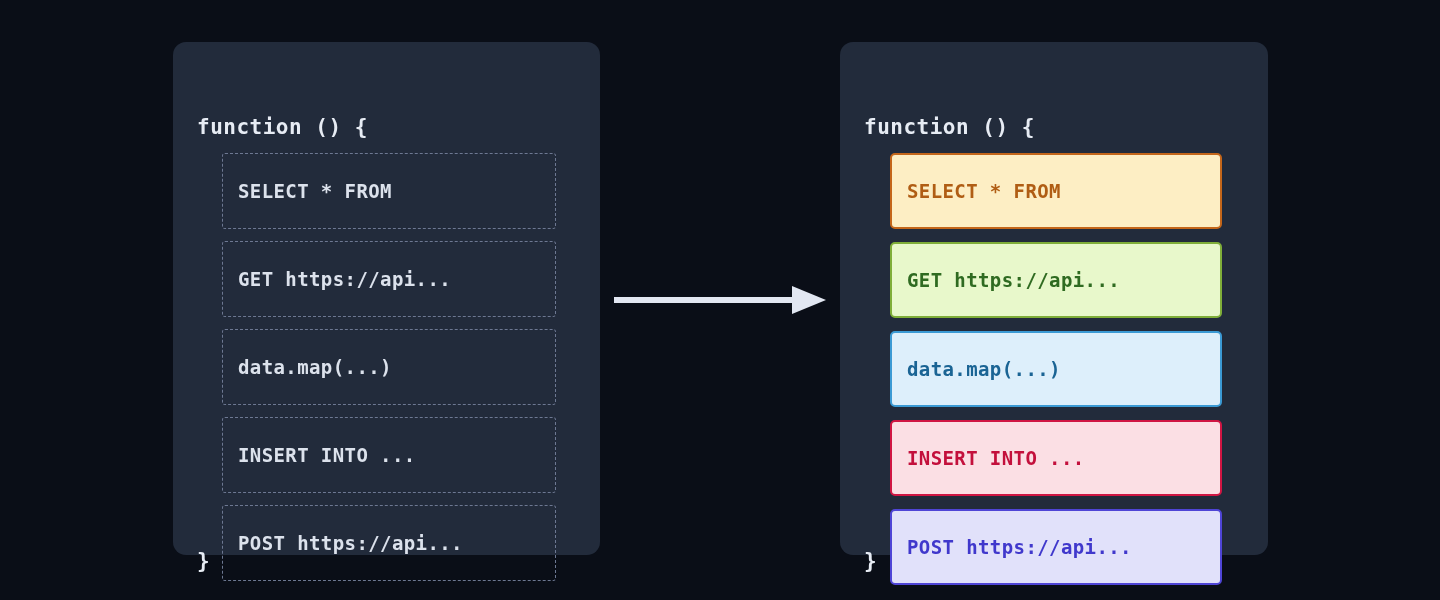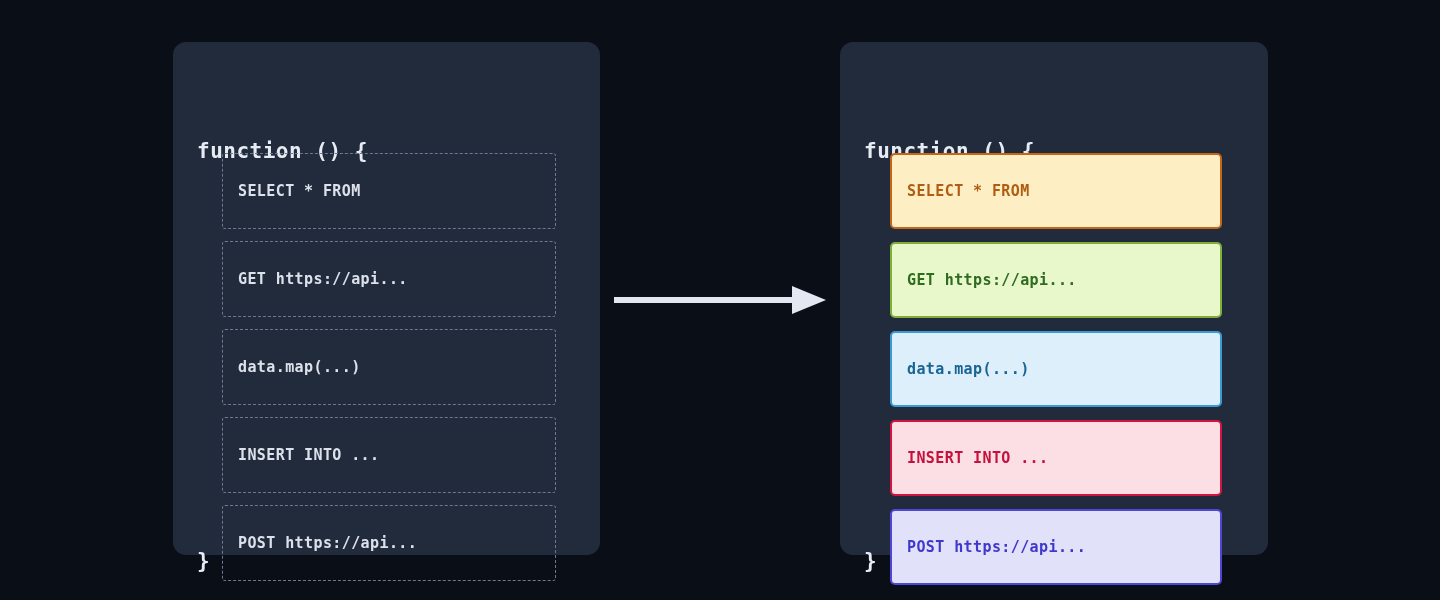--- a/index.html
+++ b/index.html
@@ -46,21 +46,20 @@
     color: #e7ecf4;
     font-size: 21px;
     font-weight: bold;
     letter-spacing: 0.5px;
     line-height: 1;
     white-space: pre;
   }
   .code-open {
     position: absolute;
     top: 75px;
-    margin-top: 24px;
   }
   .code-close {
     position: absolute;
     top: 509px;
   }
   .panel-before .code-open,
   .panel-before .code-close { left: 24px; }
   .panel-after .code-open,
   .panel-after .code-close { left: 24px; }
 
@@ -82,21 +81,21 @@
     gap: 13px;
   }
 
   .stmt {
     box-sizing: border-box;
     height: 76px;
     display: flex;
     align-items: center;
     padding-left: 15px;
     border-radius: 6px;
-    font-size: 15px;
+    font-size: 19px;
     font-weight: bold;
     letter-spacing: 0.4px;
     white-space: pre;
   }
 
   
   .stmt.plain {
     border: 1px dashed #6d7892;
     background: transparent;
     color: #dce2ec;

